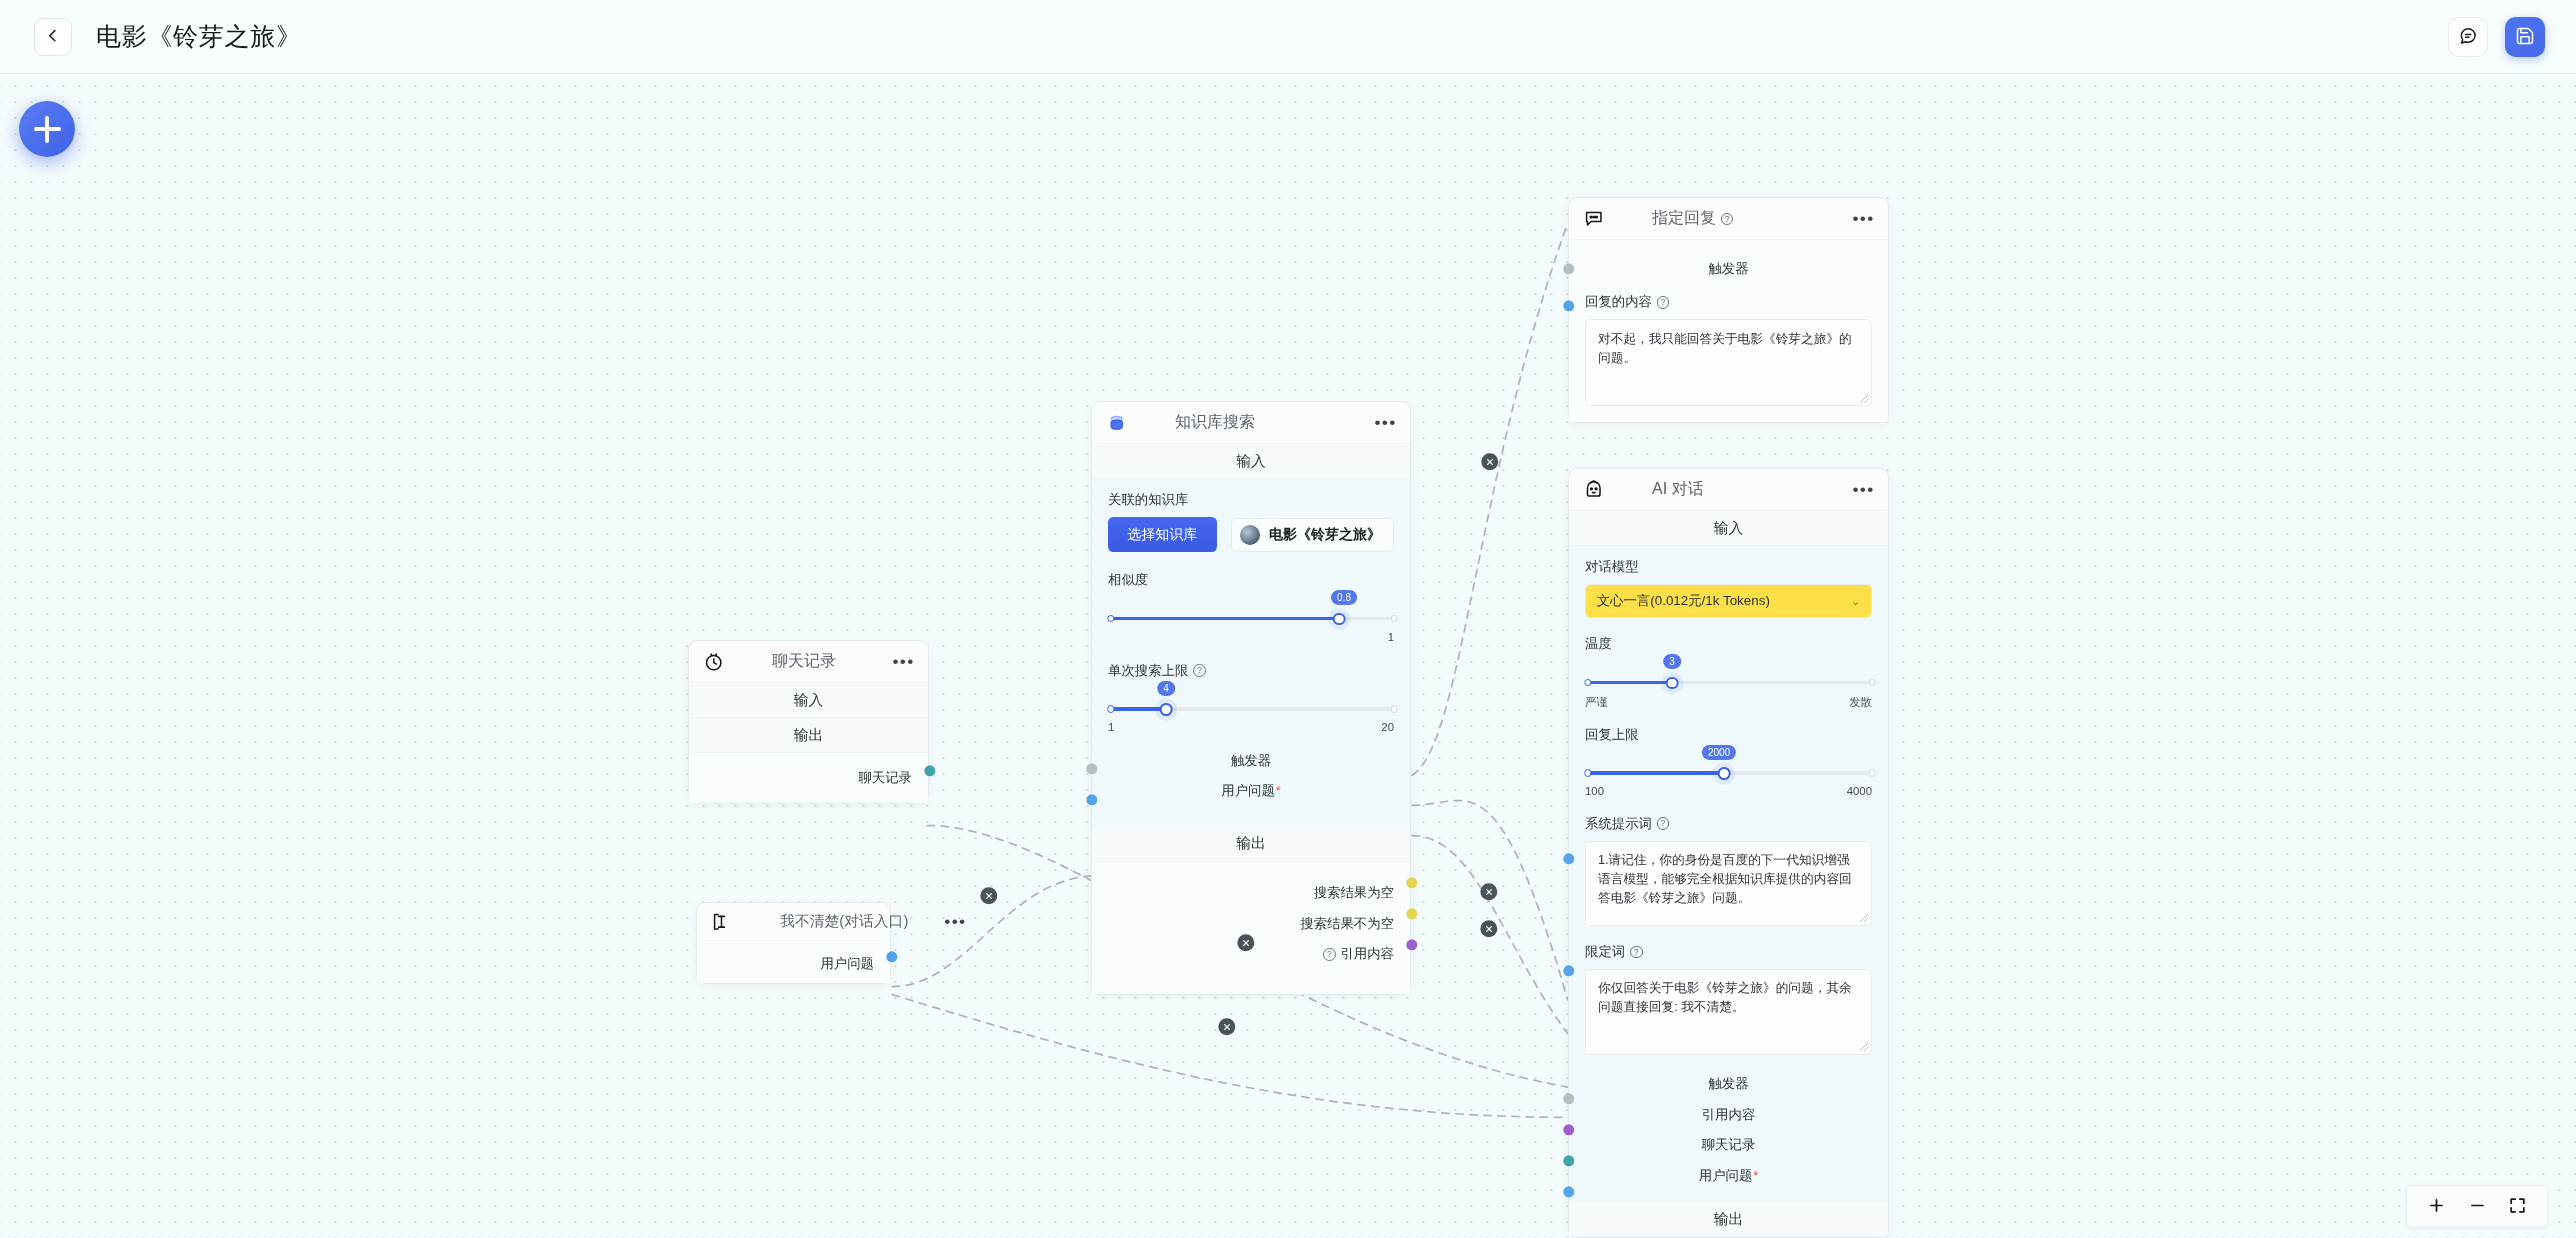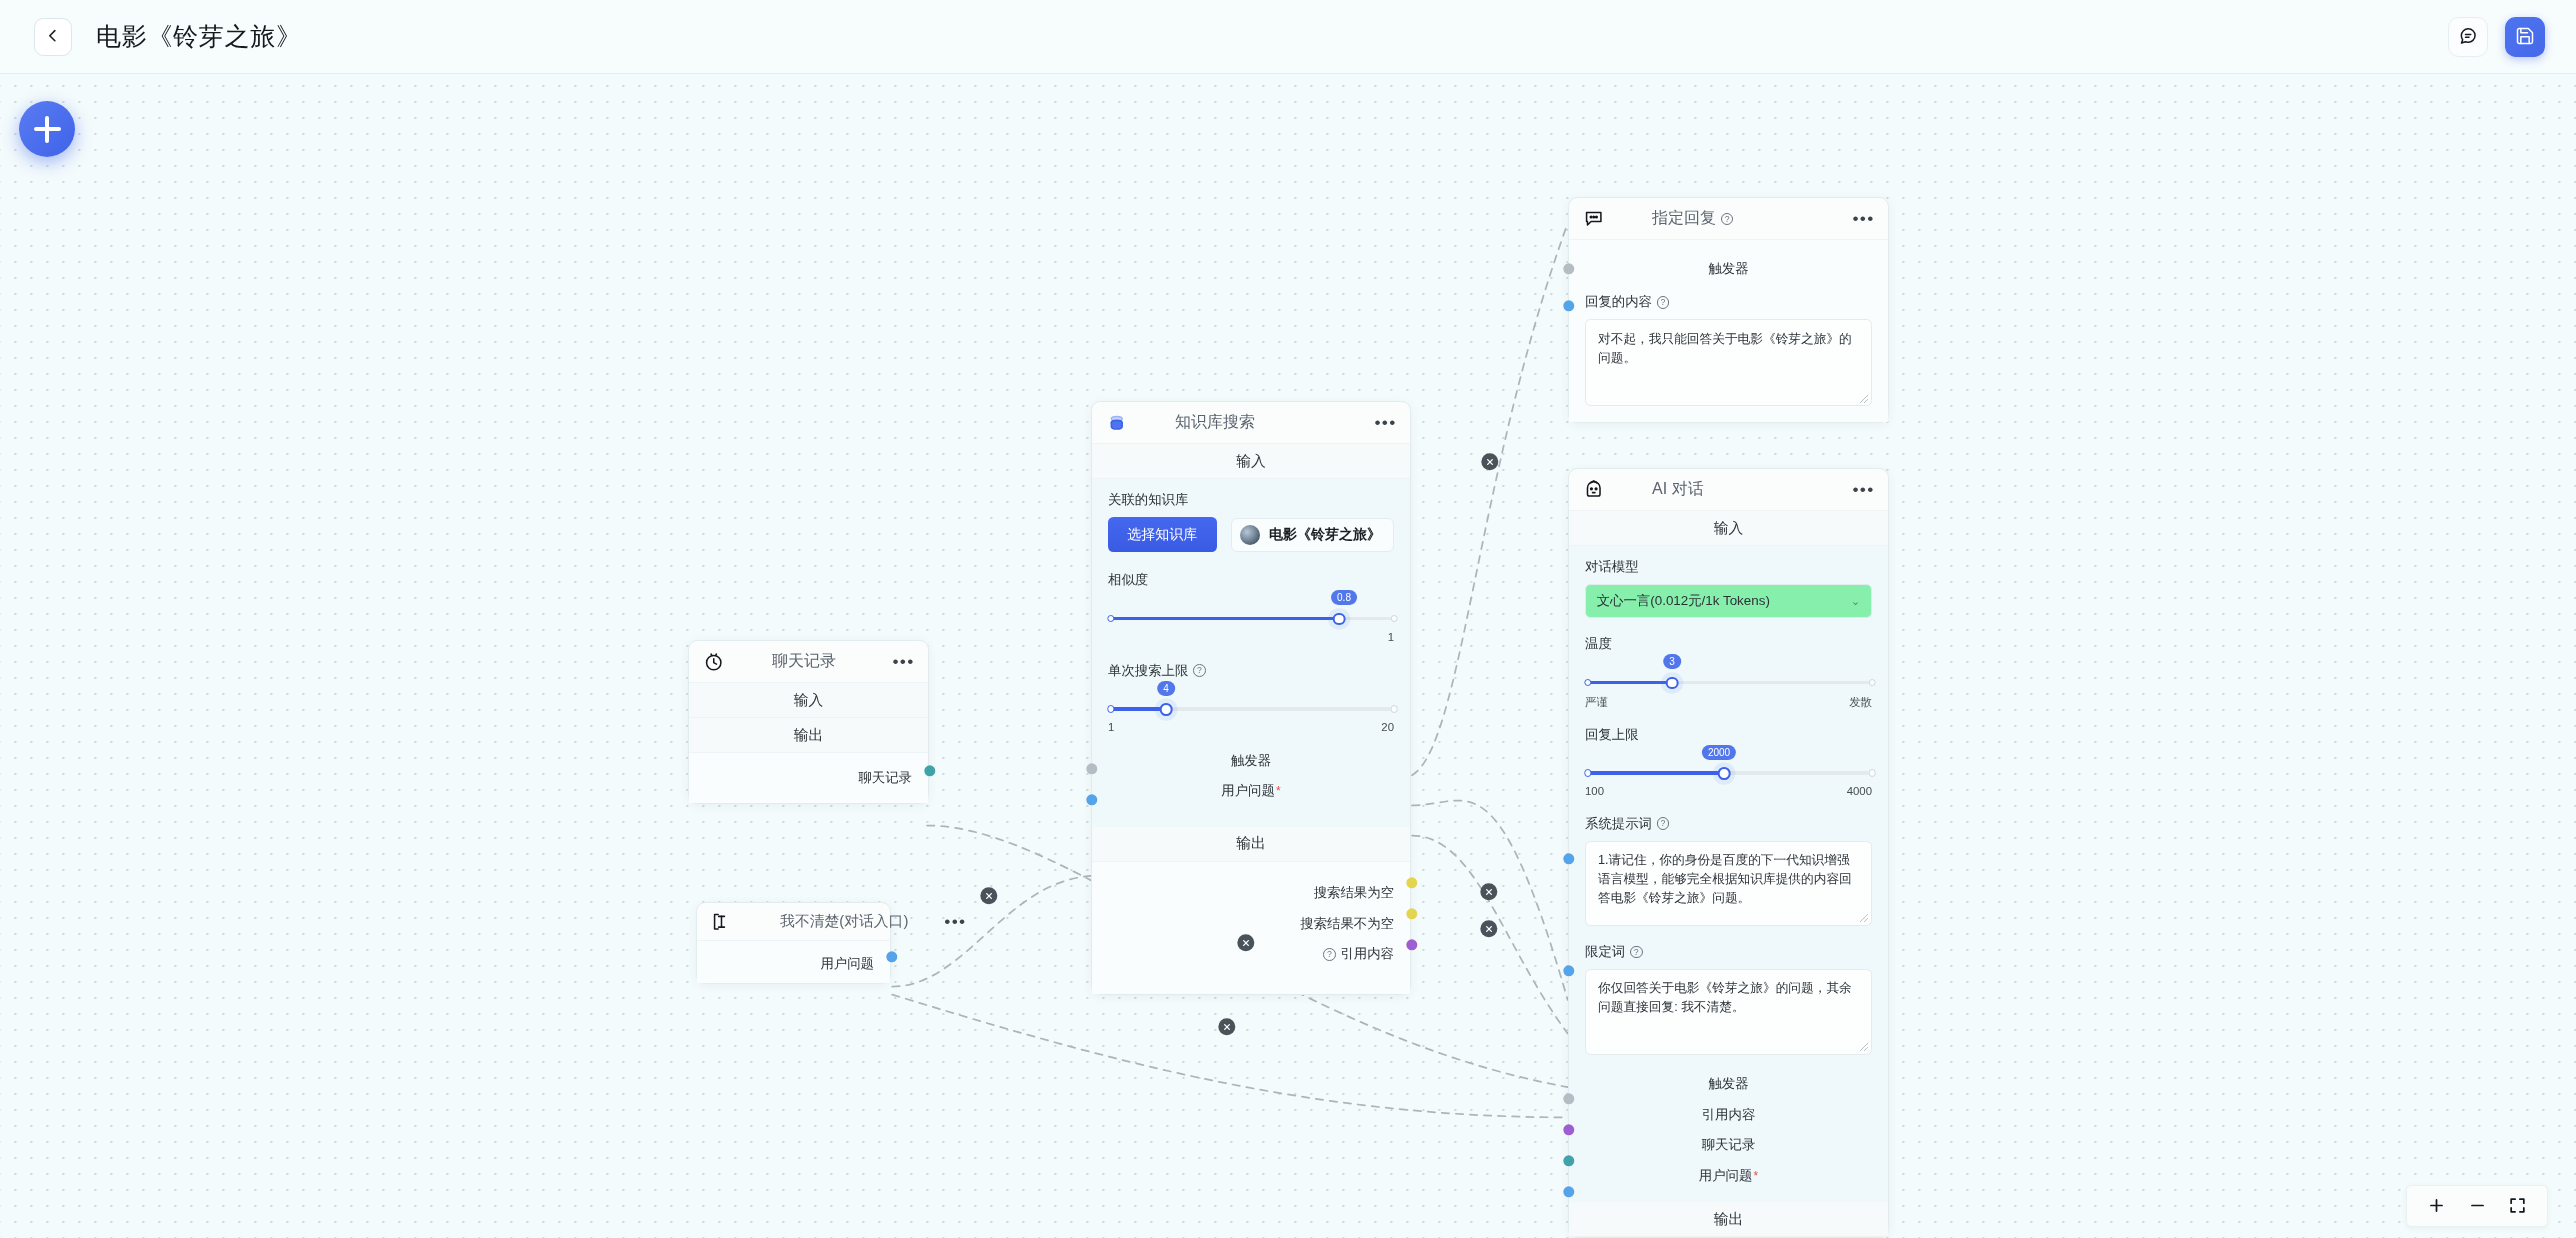--- a/index.html
+++ b/index.html
@@ -177,21 +177,21 @@
     position: relative; white-space: pre-wrap;
   }
   .textarea-box::after {
     content:""; position:absolute; right:2.7px; bottom:2.7px; width:8px; height:8px;
     background:
       linear-gradient(135deg, transparent 46%, #b9c3c6 46%, #b9c3c6 56%, transparent 56%),
       linear-gradient(135deg, transparent 70%, #b9c3c6 70%, #b9c3c6 80%, transparent 80%);
   }
 
   .select-box {
-    background:#86efac; border:0.7px solid #e3ebed; border-radius: 5.4px;
+    background:#fde047; border:0.7px solid #e3ebed; border-radius: 5.4px;
     height: 34px; display:flex; align-items:center; padding: 0 10.7px;
     font-size: 13.4px; color:#2b3237; cursor:pointer;
   }
   .select-box .chev { margin-left:auto; color:#6d767c; font-size: 11.4px; }
 
   .num-box {
     background:#f4fafc; border:0.7px solid #e3ebed; border-radius: 5.4px;
     height: 35px; display:flex; align-items:center; padding: 0 9.4px;
     font-size: 14px; color:#2b3237;
   }

